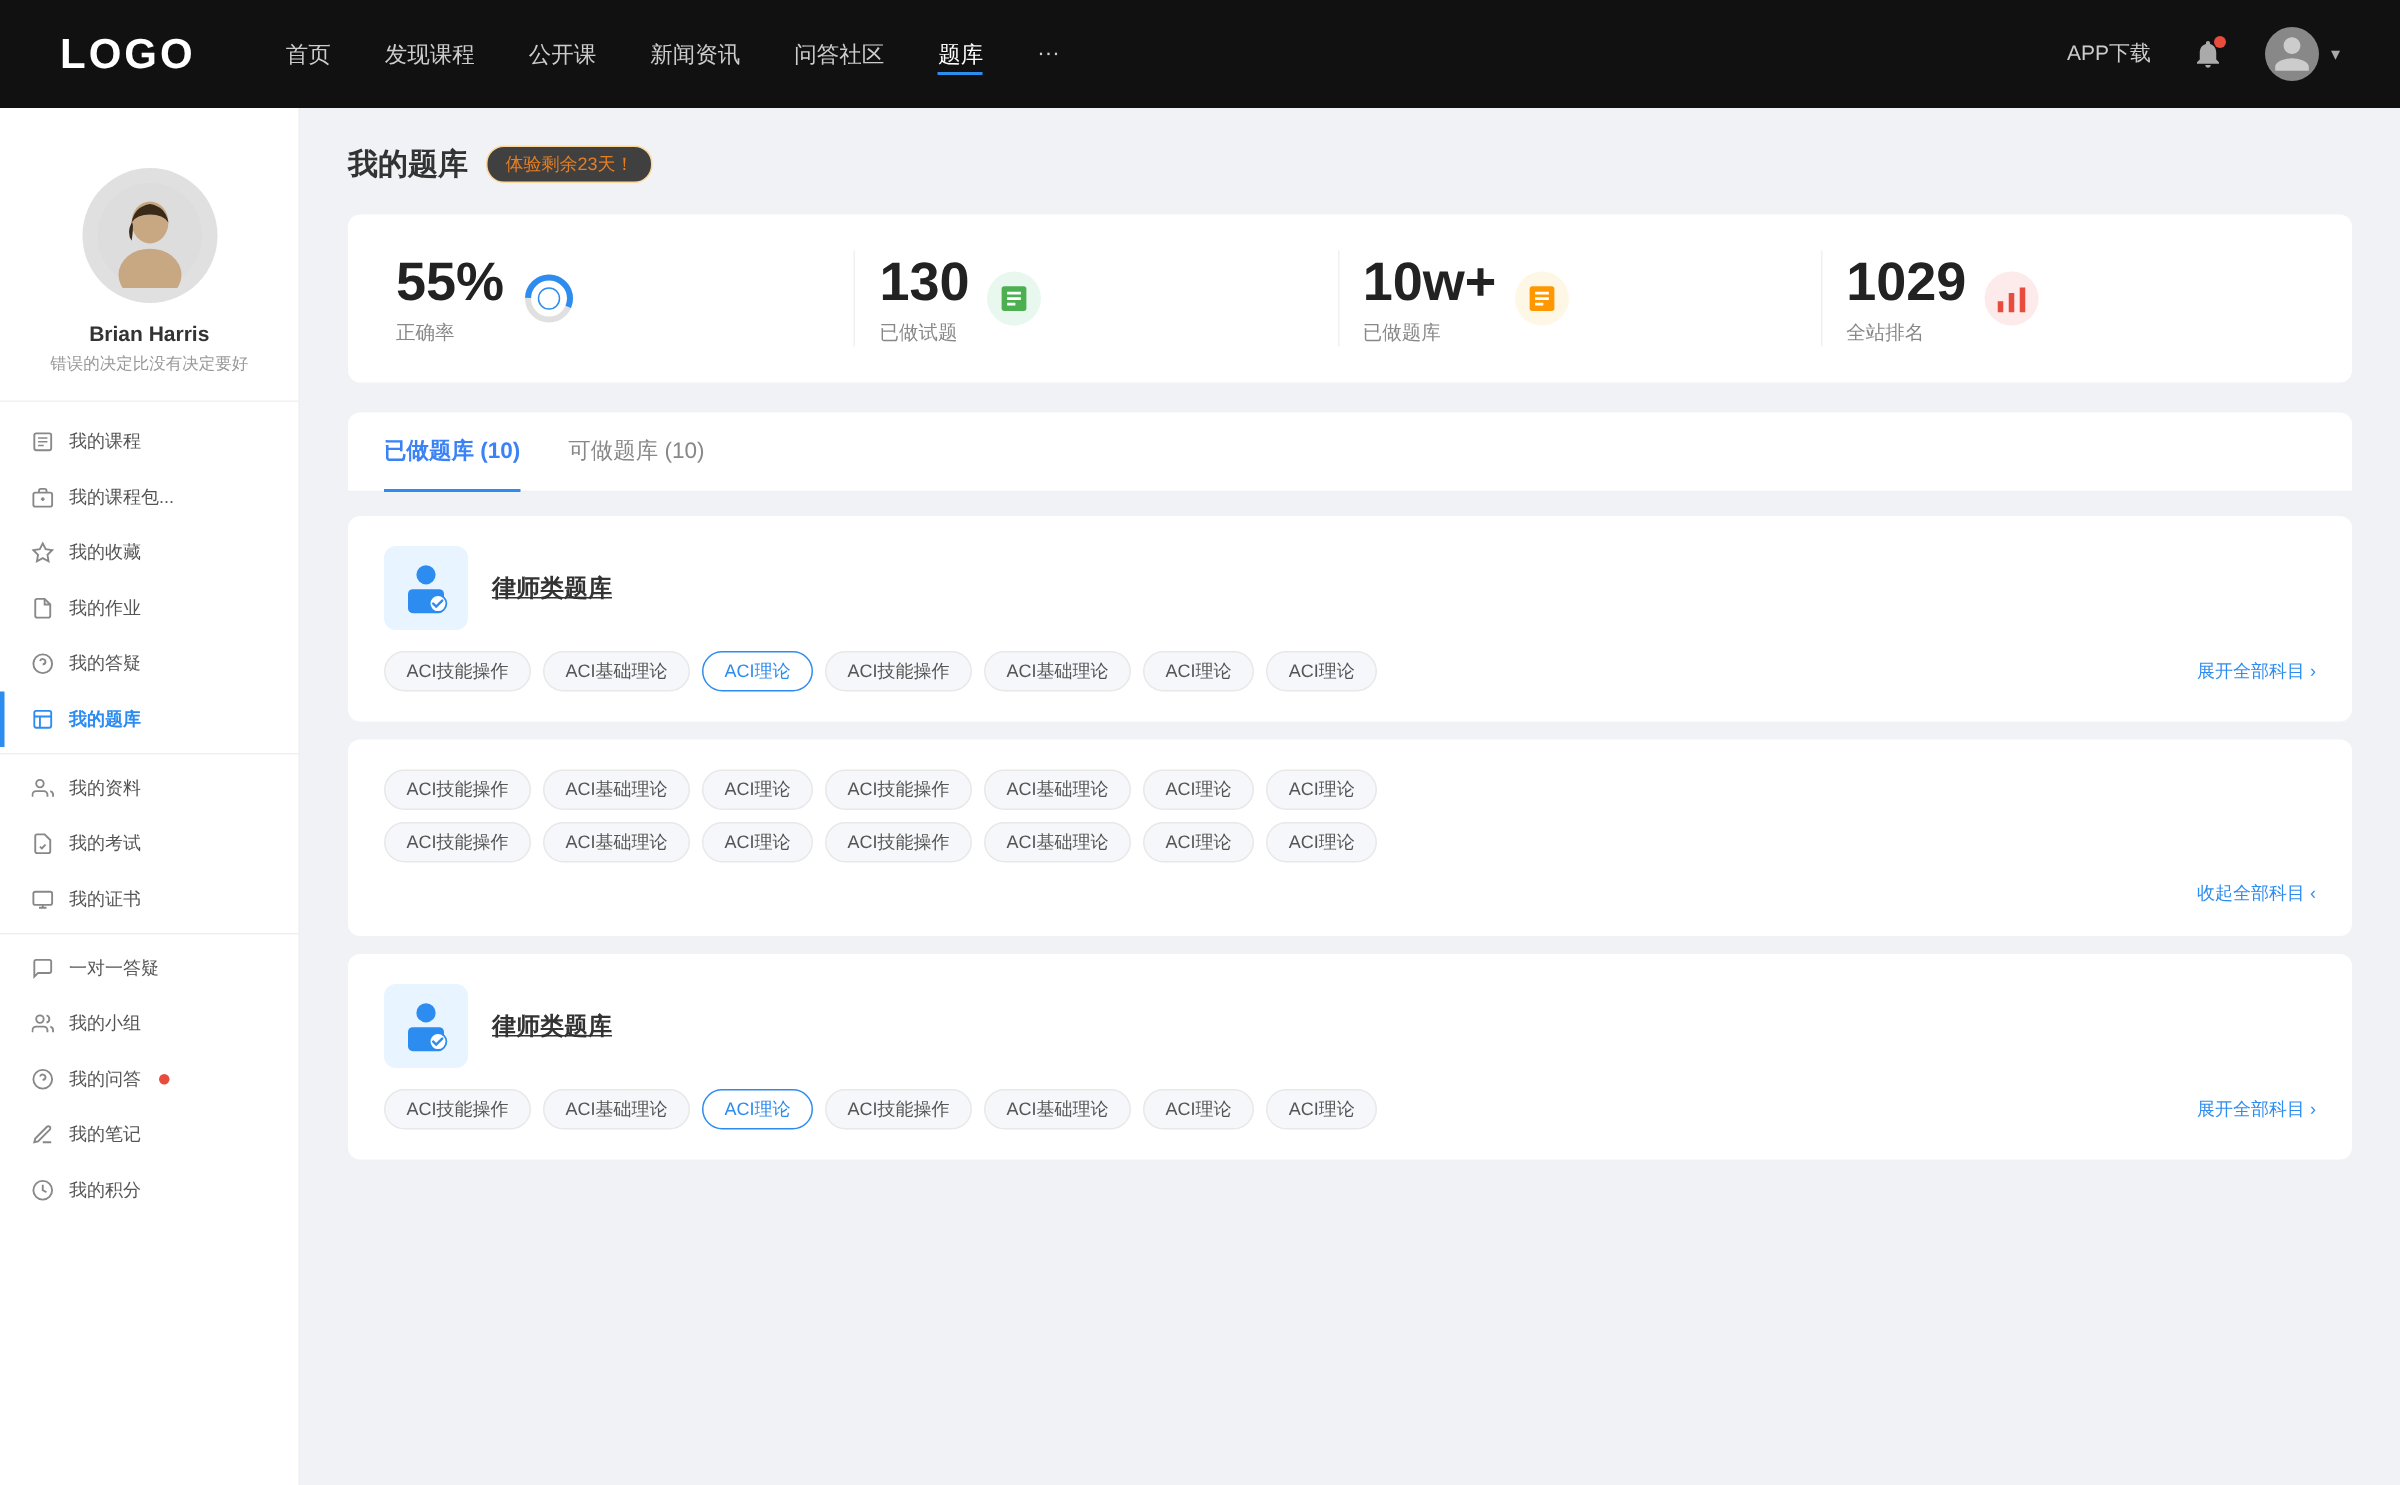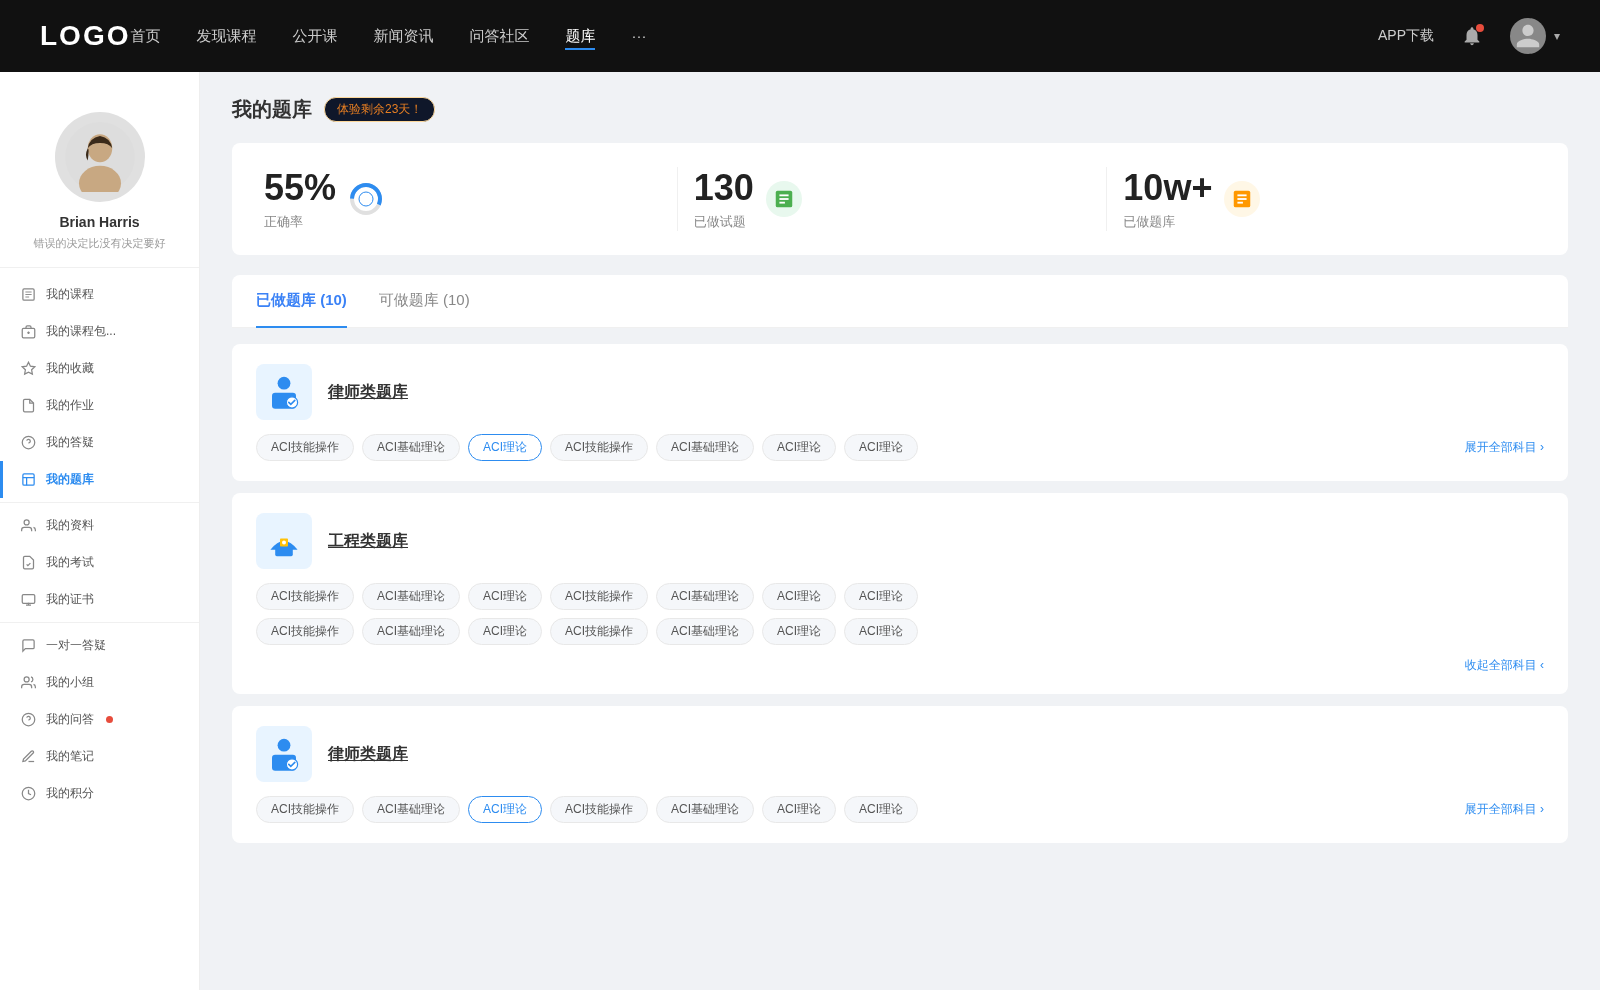--- a/index.html
+++ b/index.html
@@ -13,20 +13,21 @@
       align-items: center;
       padding: 0 40px;
       position: fixed;
       top: 0; left: 0; right: 0;
       z-index: 100;
     }
     .topnav-logo {
       color: white;
       font-size: 28px;
       font-weight: bold;
+      margin-right: 60px;
       letter-spacing: 2px;
     }
     .topnav-links {
       display: flex;
       align-items: flex-start;
       gap: 36px;
       flex: 1;
     }
     .topnav-link {
       color: #ccc;
@@ -184,21 +185,21 @@
       align-items: center;
       gap: 12px;
       margin-bottom: 20px;
     }
     .page-title {
       font-size: 20px;
       font-weight: 600;
       color: #333;
     }
     .trial-badge {
-      background: #0f172a;
+      background: #404040;
       color: #e67e22;
       font-size: 12px;
       border-radius: 12px;
       padding: 3px 12px;
       border: 1px solid #fcd79a;
     }
 
     
     .stats-card {
       background: white;
@@ -595,20 +596,33 @@
         <div class="stat-icon stat-icon-orange">
           <svg width="22" height="22" viewBox="0 0 24 24">
             <rect x="3" y="3" width="18" height="18" rx="2" fill="#ff9800"></rect>
             <line x1="7" y1="8" x2="17" y2="8" stroke="white" stroke-width="2"></line>
             <line x1="7" y1="12" x2="17" y2="12" stroke="white" stroke-width="2"></line>
             <line x1="7" y1="16" x2="13" y2="16" stroke="white" stroke-width="2"></line>
           </svg>
         </div>
       </div>
 
+      <div class="stat-item">
+        <div>
+          <div class="stat-value">1029</div>
+          <div class="stat-label">全站排名</div>
+        </div>
+        <div class="stat-icon stat-icon-red">
+          <svg width="22" height="22" viewBox="0 0 24 24">
+            <rect x="2" y="14" width="4" height="8" fill="#e74c3c"></rect>
+            <rect x="10" y="8" width="4" height="14" fill="#e74c3c"></rect>
+            <rect x="18" y="4" width="4" height="18" fill="#e74c3c"></rect>
+          </svg>
+        </div>
+      </div>
     </div>
 
     <div class="tabs-bar">
       <div class="tab-item active">已做题库 (10)</div>
       <div class="tab-item">可做题库 (10)</div>
     </div>
 
     <div class="bank-list">
 
       <div class="bank-card">
@@ -629,31 +643,20 @@
           <span class="bank-tag active-tag">ACI理论</span>
           <span class="bank-tag">ACI技能操作</span>
           <span class="bank-tag">ACI基础理论</span>
           <span class="bank-tag">ACI理论</span>
           <span class="bank-tag">ACI理论</span>
           <span class="bank-expand">展开全部科目 ›</span>
         </div>
       </div>
 
       <div class="bank-card">
-        <div class="bank-card-header">
-          <div class="bank-icon bank-icon-engineer">
-            <svg width="40" height="40" viewBox="0 0 50 50">
-              <path d="M8 36 Q25 14 42 36 Z" fill="#2d8cf0"></path>
-              <rect x="14" y="30" width="22" height="14" rx="2" fill="#2d8cf0"></rect>
-              <rect x="20" y="22" width="10" height="10" rx="1" fill="#ffc107"></rect>
-              <circle cx="25" cy="27" r="2.5" fill="white"></circle>
-            </svg>
-          </div>
-          <span class="bank-name">工程类题库</span>
-        </div>
         <div class="bank-tags-all">
           <div class="bank-tags-row">
             <span class="bank-tag">ACI技能操作</span>
             <span class="bank-tag">ACI基础理论</span>
             <span class="bank-tag">ACI理论</span>
             <span class="bank-tag">ACI技能操作</span>
             <span class="bank-tag">ACI基础理论</span>
             <span class="bank-tag">ACI理论</span>
             <span class="bank-tag">ACI理论</span>
           </div>

